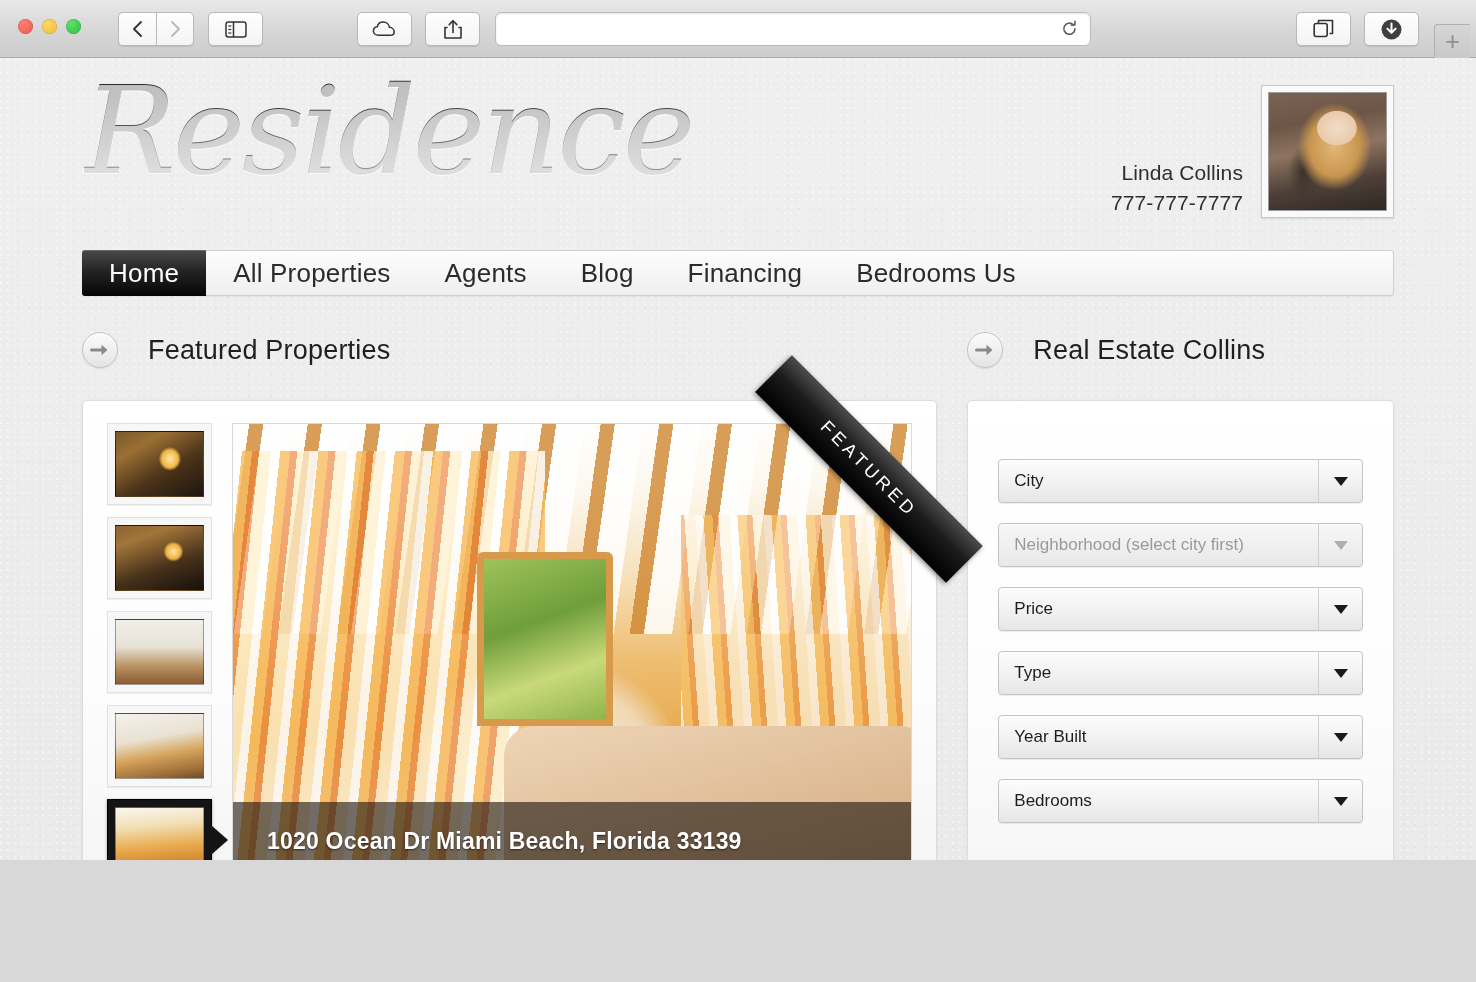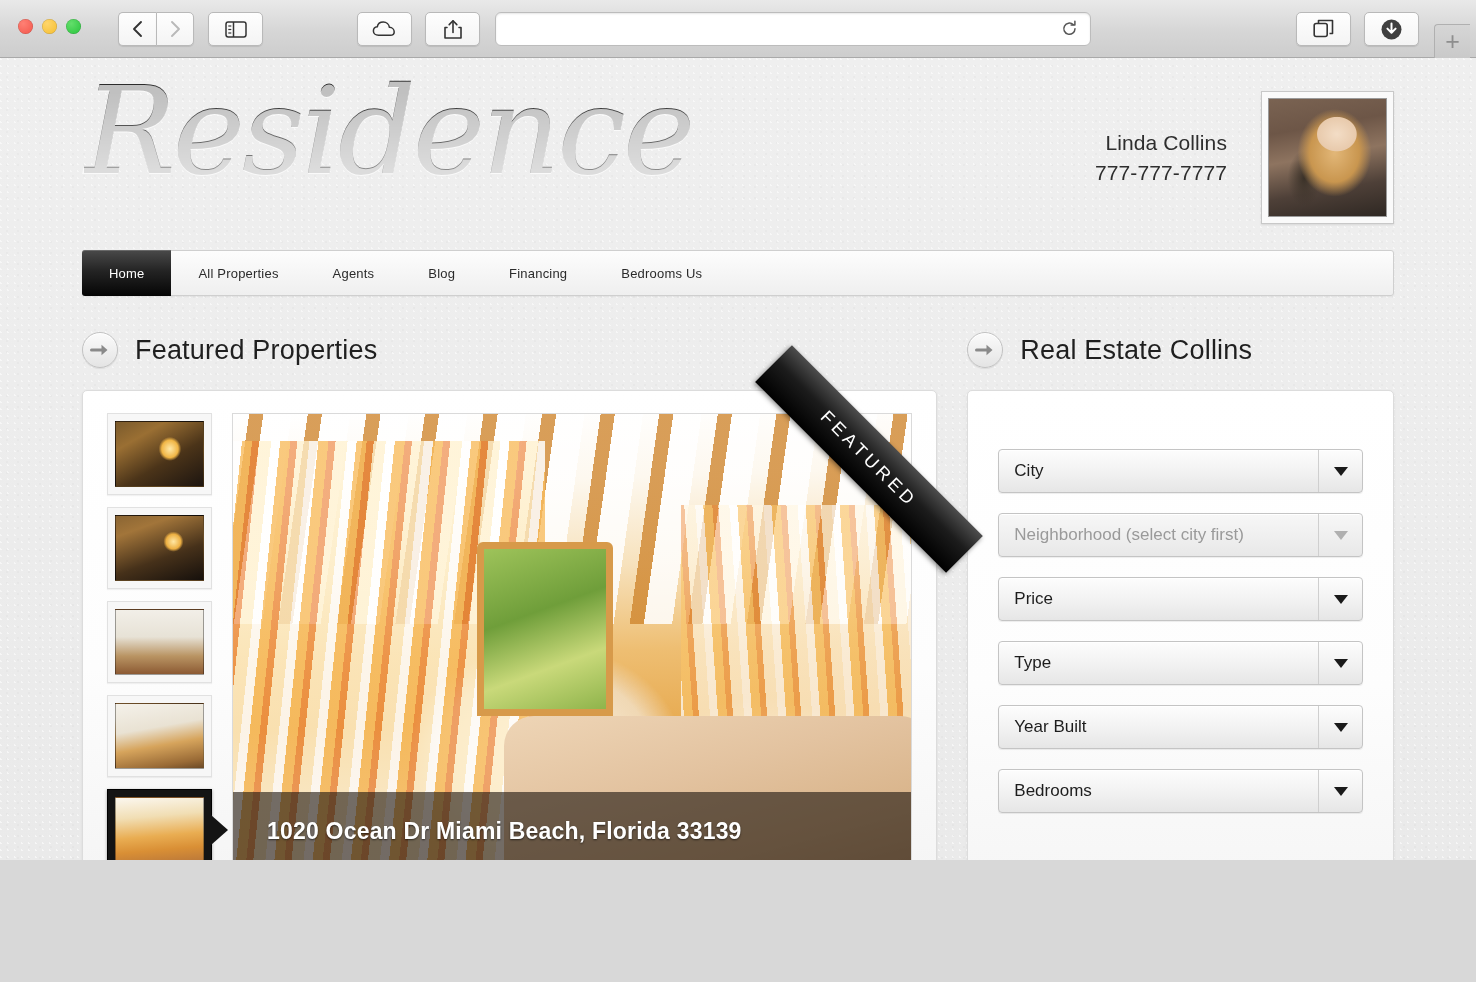--- a/index.html
+++ b/index.html
@@ -83,21 +83,21 @@
     font-size: 122px;
     line-height: 1;
     color: #4b4b4b;
     background: linear-gradient(to bottom, #2c2c2c 18%, #5e5e5e 52%, #8a8a8a 82%);
     -webkit-background-clip: text; background-clip: text;
     -webkit-text-fill-color: transparent; color: transparent;
     letter-spacing: -3px;
     text-shadow: 0 1px 0 rgba(255,255,255,.7);
     white-space: nowrap;
   }
-  .agent-box { position: absolute; right: 82px; top: 33px; display: flex; align-items: center; gap: 16px; }
+  .agent-box { position: absolute; right: 82px; top: 27px; display: flex; align-items: flex-end; }
   .agent-text { text-align: right; margin-right: 18px; color: #2e2e2e; }
   .agent-name  { font-size: 21px; line-height: 30px; letter-spacing: .1px; }
   .agent-phone { font-size: 21px; line-height: 30px; letter-spacing: .1px; }
   .agent-photo-frame {
     width: 133px; height: 133px; padding: 6px;
     background: #fafafa; border: 1px solid #c8c8c8;
     box-shadow: 0 1px 2px rgba(0,0,0,.10);
   }
   .agent-photo {
     width: 100%; height: 100%;
@@ -114,37 +114,37 @@
     position: relative; margin: 0 82px;
     height: 46px;
     background: linear-gradient(to bottom,#fdfdfd,#efefef);
     border: 1px solid #cfcfcf;
     border-radius: 3px;
     display: flex; align-items: stretch;
     box-shadow: 0 1px 2px rgba(0,0,0,.06);
   }
   .nav-item {
     display: flex; align-items: center; padding: 0 27px;
-    font-size: 13px; color: #2b2b2b; letter-spacing: .2px;
+    font-size: 26px; color: #2b2b2b; letter-spacing: .2px;
     cursor: default;
   }
   .nav-item.active {
     background: linear-gradient(to bottom, #4a4a4a 0%, #242424 45%, #050505 100%);
     color: #ffffff;
     margin: -1px 0 -1px -1px;
     border-radius: 3px 0 0 3px;
     box-shadow: inset 0 1px 0 rgba(255,255,255,.18);
   }
 
   
   .columns { display: flex; margin: 0 82px; padding-top: 36px; gap: 30px; }
   .col-left  { width: 866px; }
   .col-right { width: 432px; }
 
-  .sec-head { display: flex; align-items: center; gap: 17px; margin-bottom: 22px; }
+  .sec-head { display: flex; align-items: center; gap: 30px; margin-bottom: 32px; }
   .arrow-circle {
     width: 36px; height: 36px; border-radius: 50%;
     background: linear-gradient(to bottom,#fbfbfb,#e4e4e4);
     border: 1px solid #c2c2c2;
     box-shadow: 0 1px 1px rgba(0,0,0,.08), inset 0 1px 0 #fff;
     display: flex; align-items: center; justify-content: center;
     flex: none;
   }
   .sec-title { font-size: 27px; color: #1f1f1f; letter-spacing: .2px; }
 

